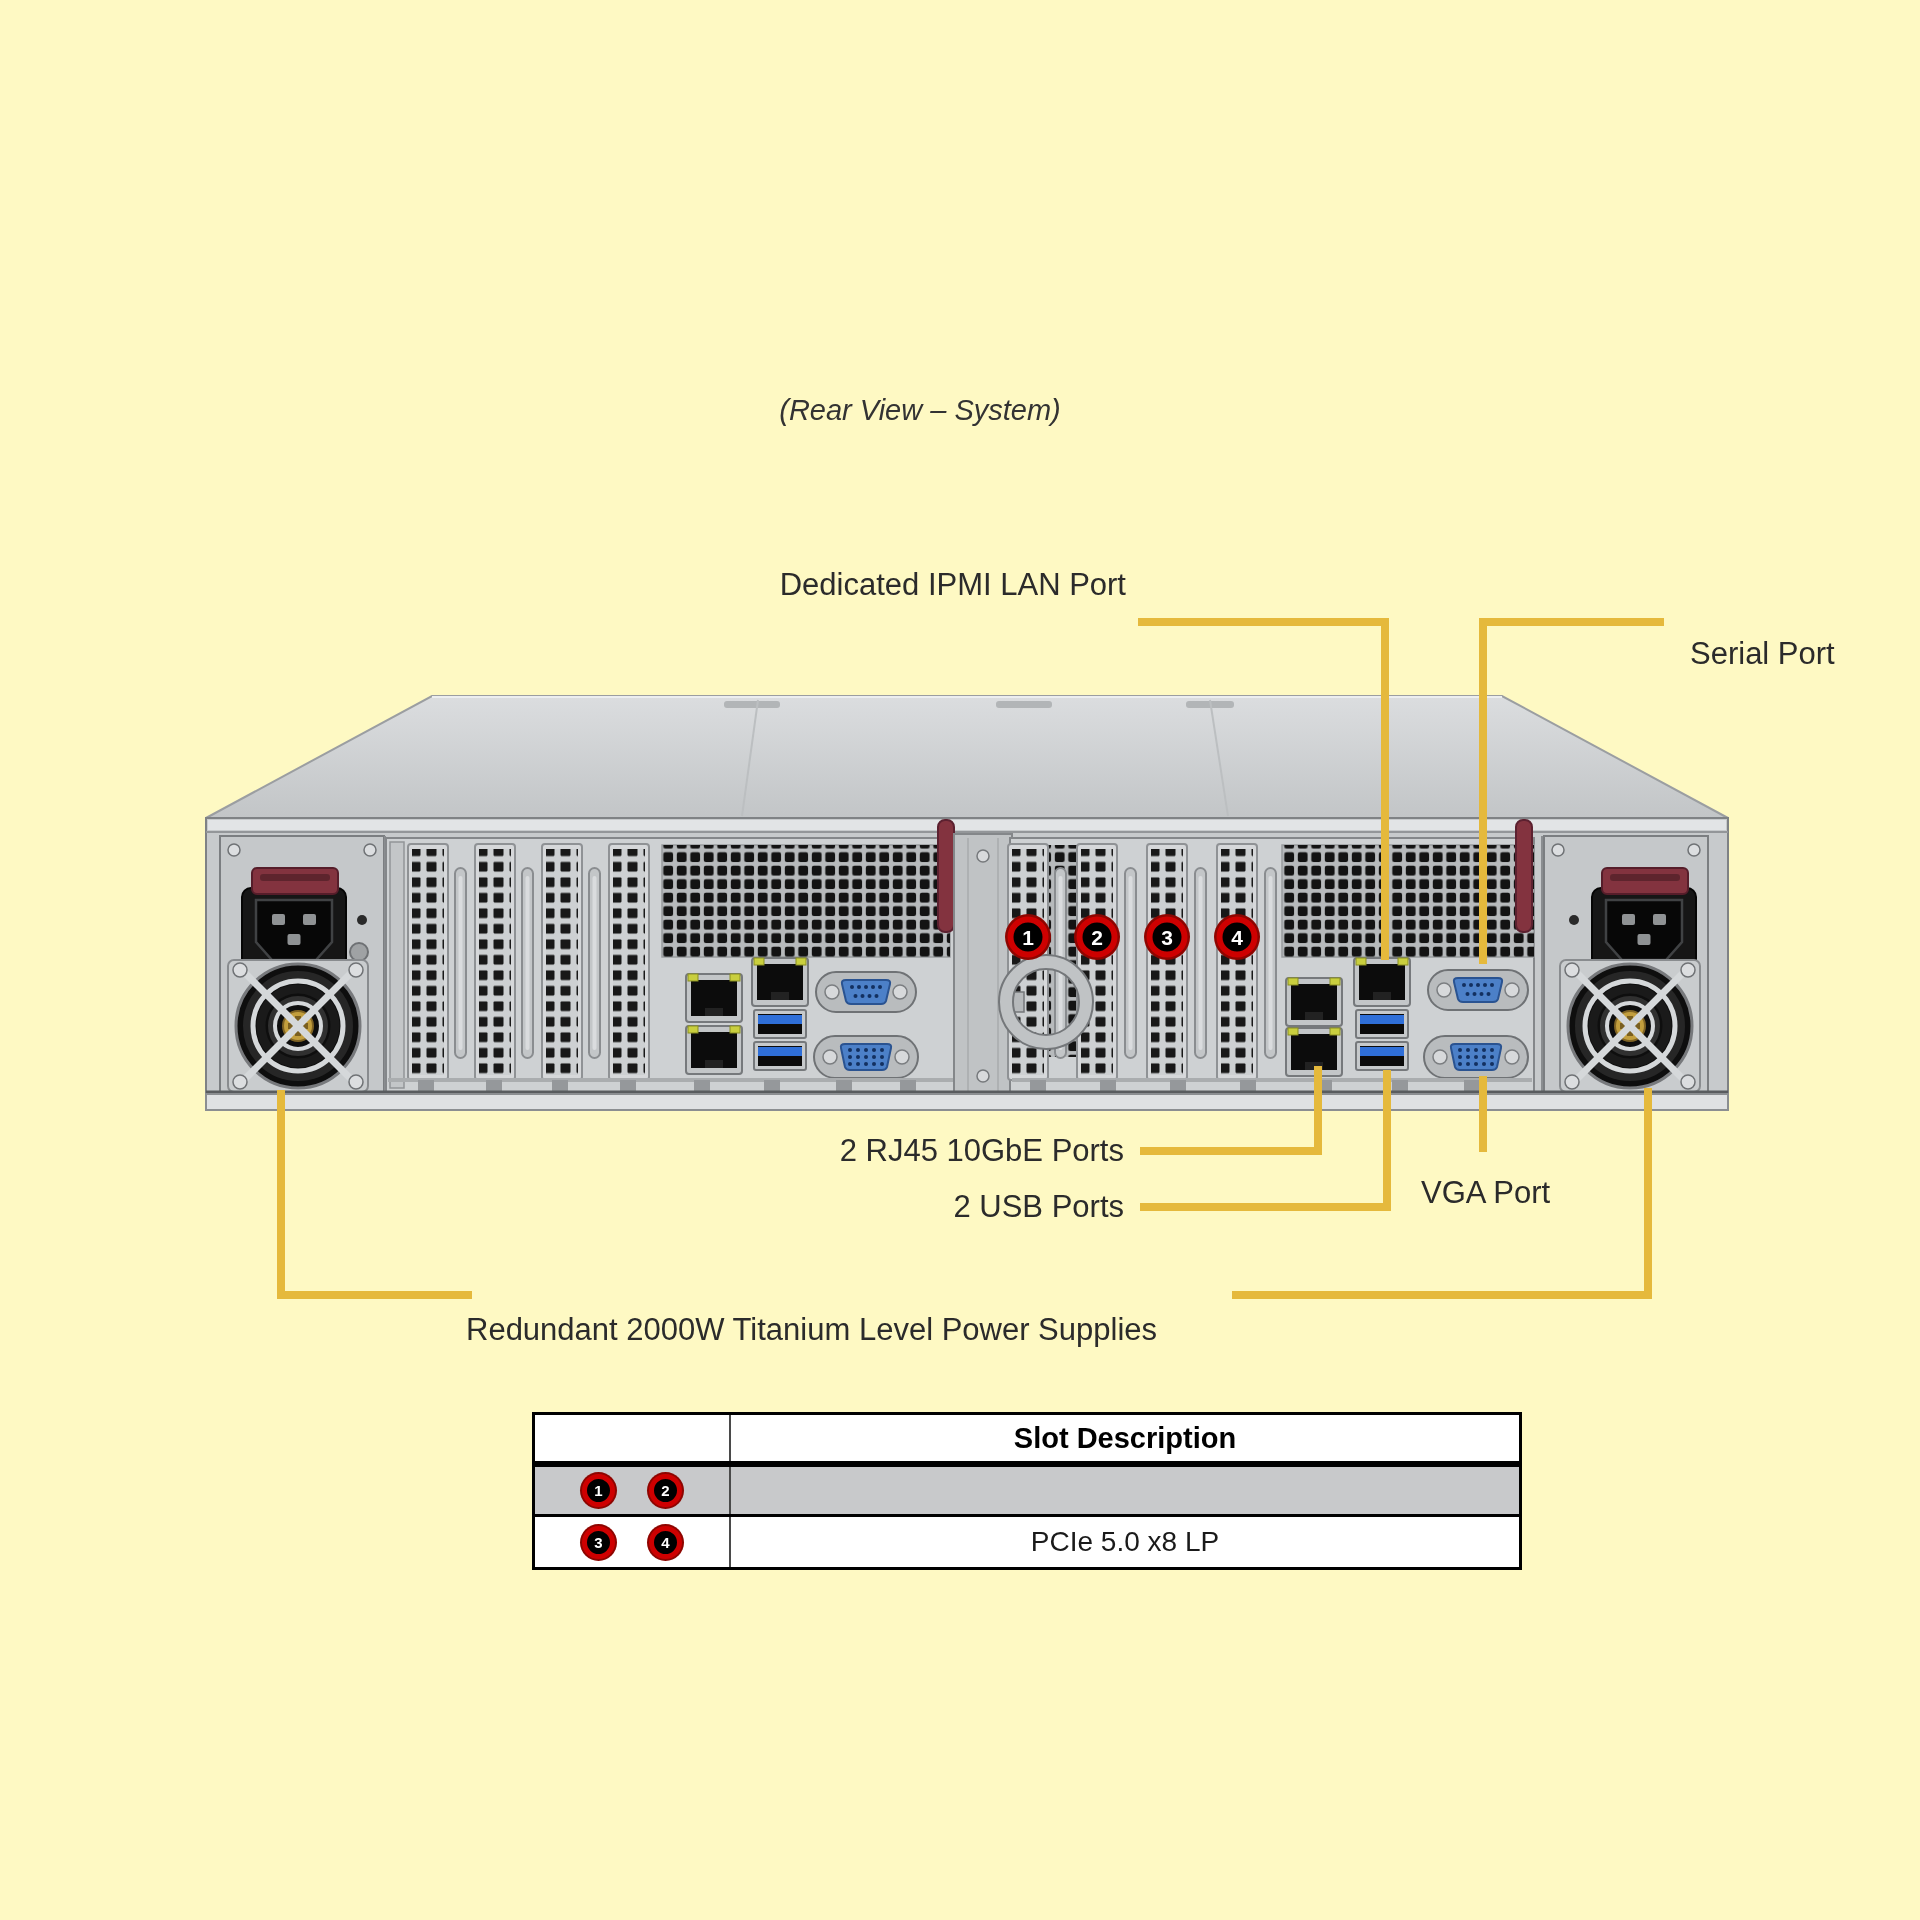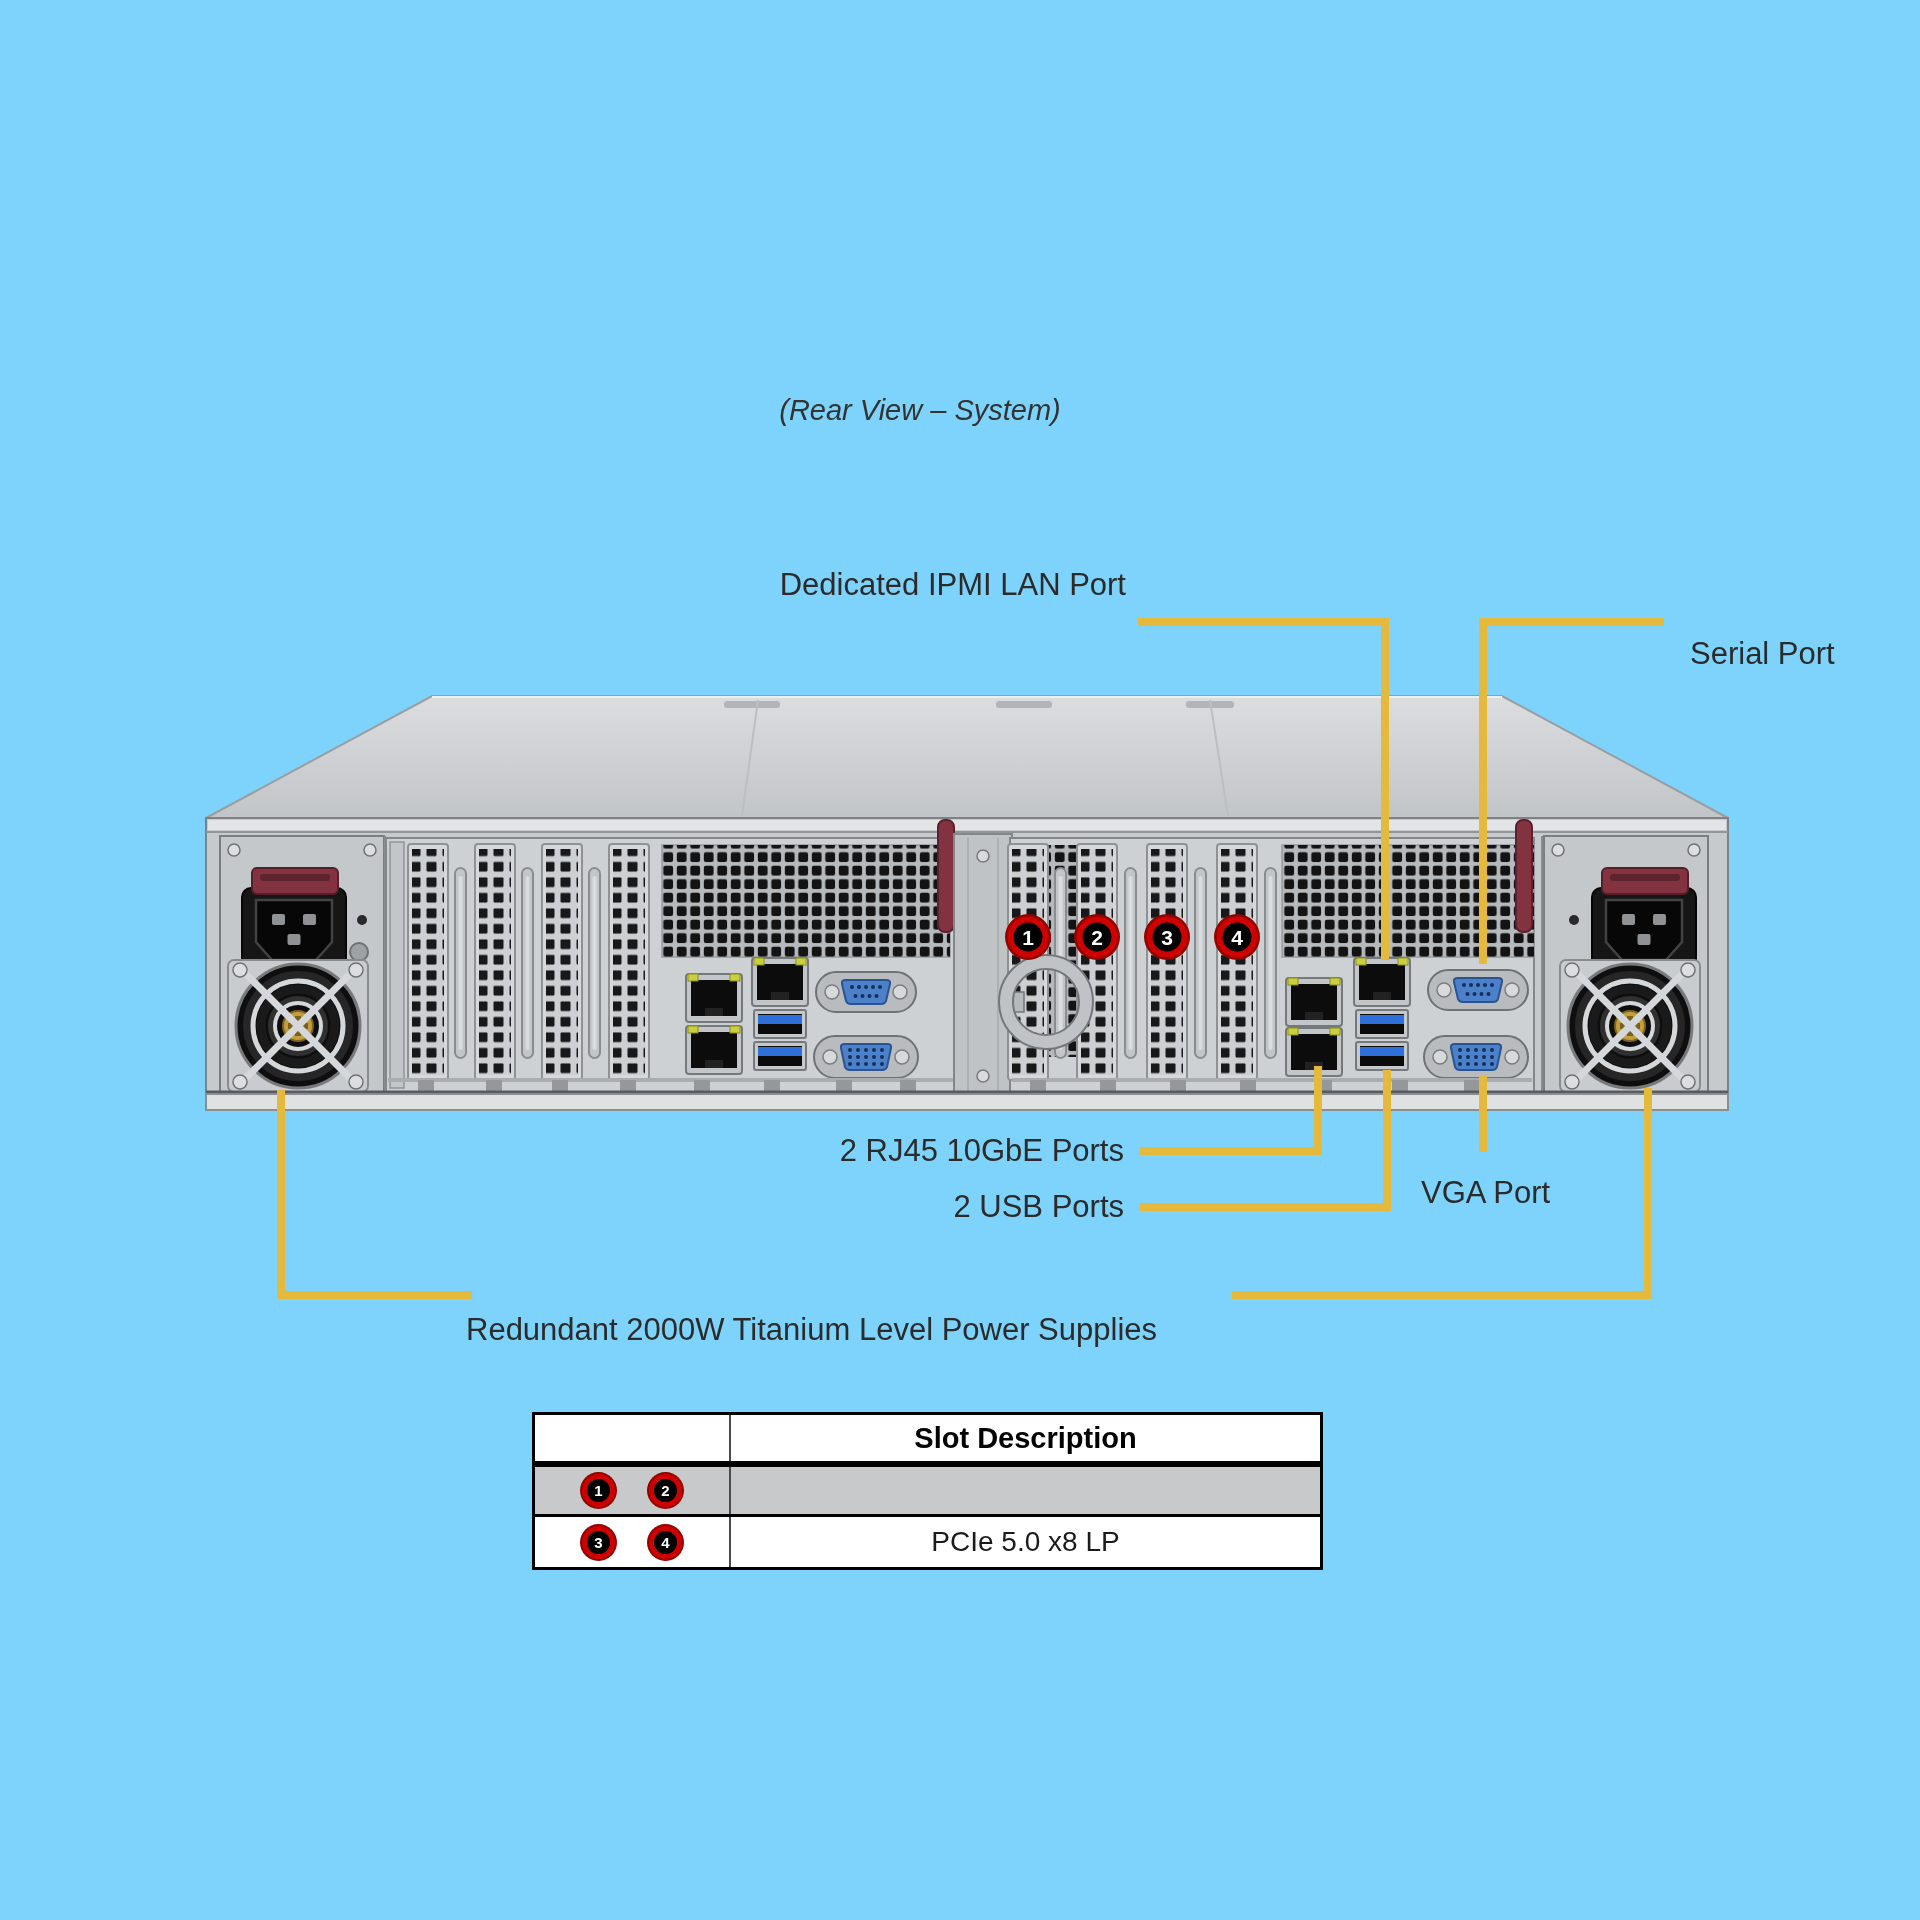--- a/index.html
+++ b/index.html
@@ -6,32 +6,32 @@
     --leader-line:#E5B93C;
     --callout-ring:#CE0000;
     --callout-fill:#000000;
     --table-row-alt:#C8C9CB;
     --port-blue:#4C80C8;
     --usb-blue:#2F6FD8;
     --psu-lever:#83333F;
   }
   html,body{margin:0;padding:0;background:#fff;}
   body{width:1920px;height:1920px;font-family:"Liberation Sans",sans-serif;color:#2b2b2b;}
-  .canvas{position:relative;width:1920px;height:1920px;overflow:hidden;background:#7dd3fc;}
+  .canvas{position:relative;width:1920px;height:1920px;overflow:hidden;background:#fef9c3;}
   svg.scene{position:absolute;left:0;top:0;}
   .label{position:absolute;font-size:31px;line-height:1.15;white-space:nowrap;color:#2b2b2b;transform:translateY(-50%);}
   .label.right{text-align:right;}
   .label.center{text-align:left;margin-top:35px;}
   .title{position:absolute;font-size:29px;font-style:italic;color:#333;text-align:center;transform:translateY(-50%);}
   .badge{position:absolute;display:flex;align-items:center;justify-content:center;
          width:29px;height:29px;border-radius:50%;
          background:var(--callout-fill);border:6px solid var(--callout-ring);
          box-shadow:0 0 0 2.5px #8e0500;
          color:#fff;font-weight:bold;font-size:21px;transform:translate(-50%,-50%);}
-  .slot-table{position:absolute;left:532px;top:1412px;width:791px;border:3px solid #000;background:#fff;box-sizing:border-box;}
+  .slot-table{position:absolute;left:532px;top:1412px;width:990px;border:3px solid #000;background:#fff;box-sizing:border-box;}
   .t-row{display:flex;align-items:stretch;box-sizing:border-box;}
   .t-head{height:52px;border-bottom:6px solid #000;}
   .t-r1{height:50px;background:var(--table-row-alt);border-bottom:3px solid #000;}
   .t-r2{height:50px;}
   .t-c1{width:196px;border-right:2px solid #4a4a4a;display:flex;align-items:center;justify-content:center;gap:34px;box-sizing:border-box;}
   .t-c2{flex:1;display:flex;align-items:center;justify-content:center;font-size:28px;color:#1a1a1a;}
   .t-head .t-c2{font-weight:bold;font-size:29px;color:#000;}
   .badge-s{display:flex;align-items:center;justify-content:center;width:23px;height:23px;border-radius:50%;
            background:var(--callout-fill);border:5px solid var(--callout-ring);box-shadow:0 0 0 2px #8e0500;
            color:#fff;font-weight:bold;font-size:15px;}

